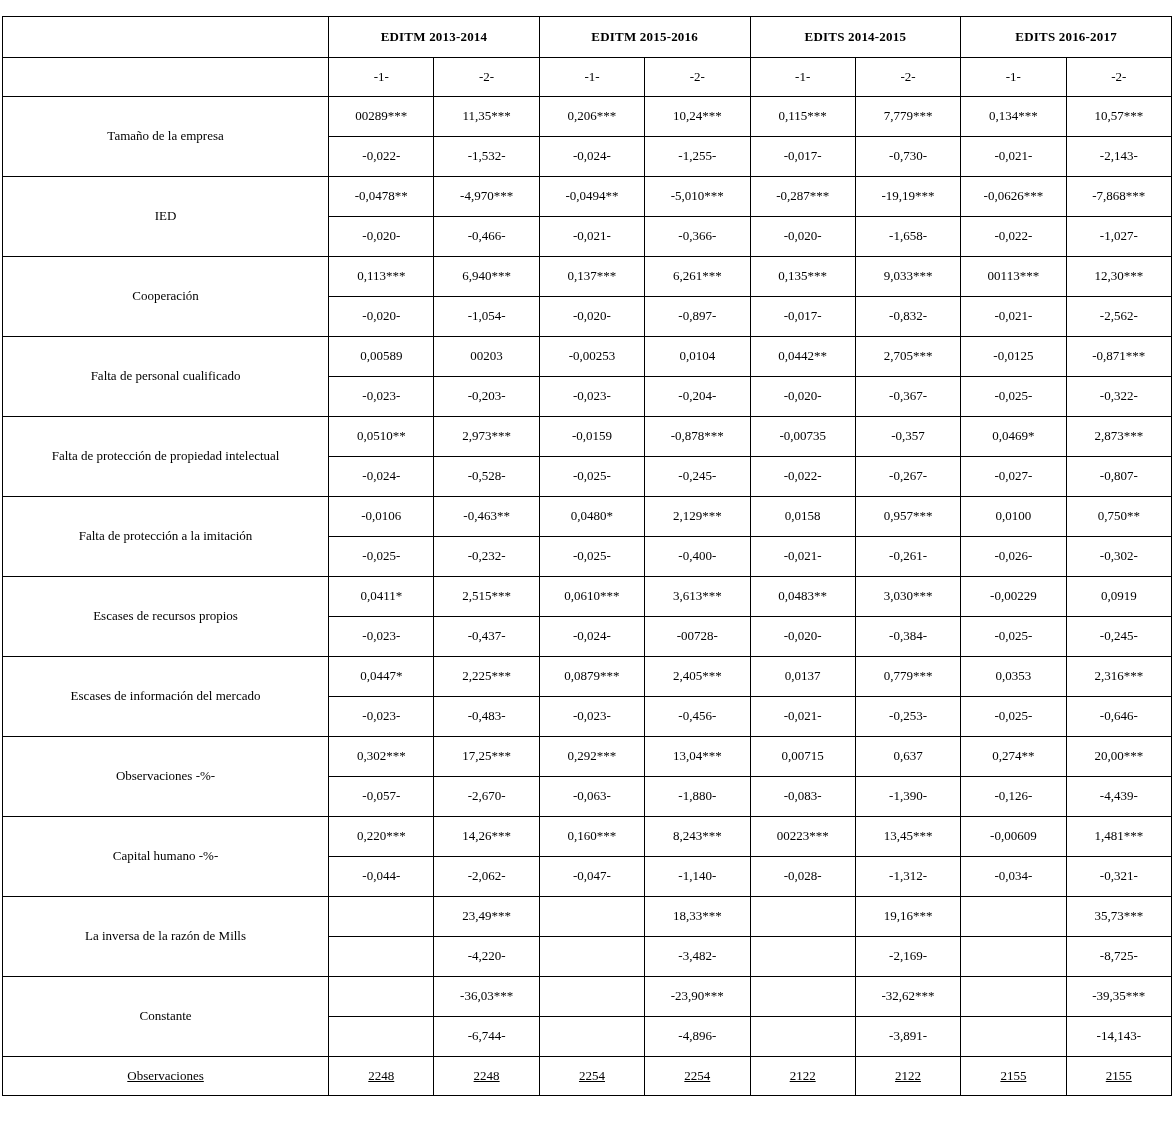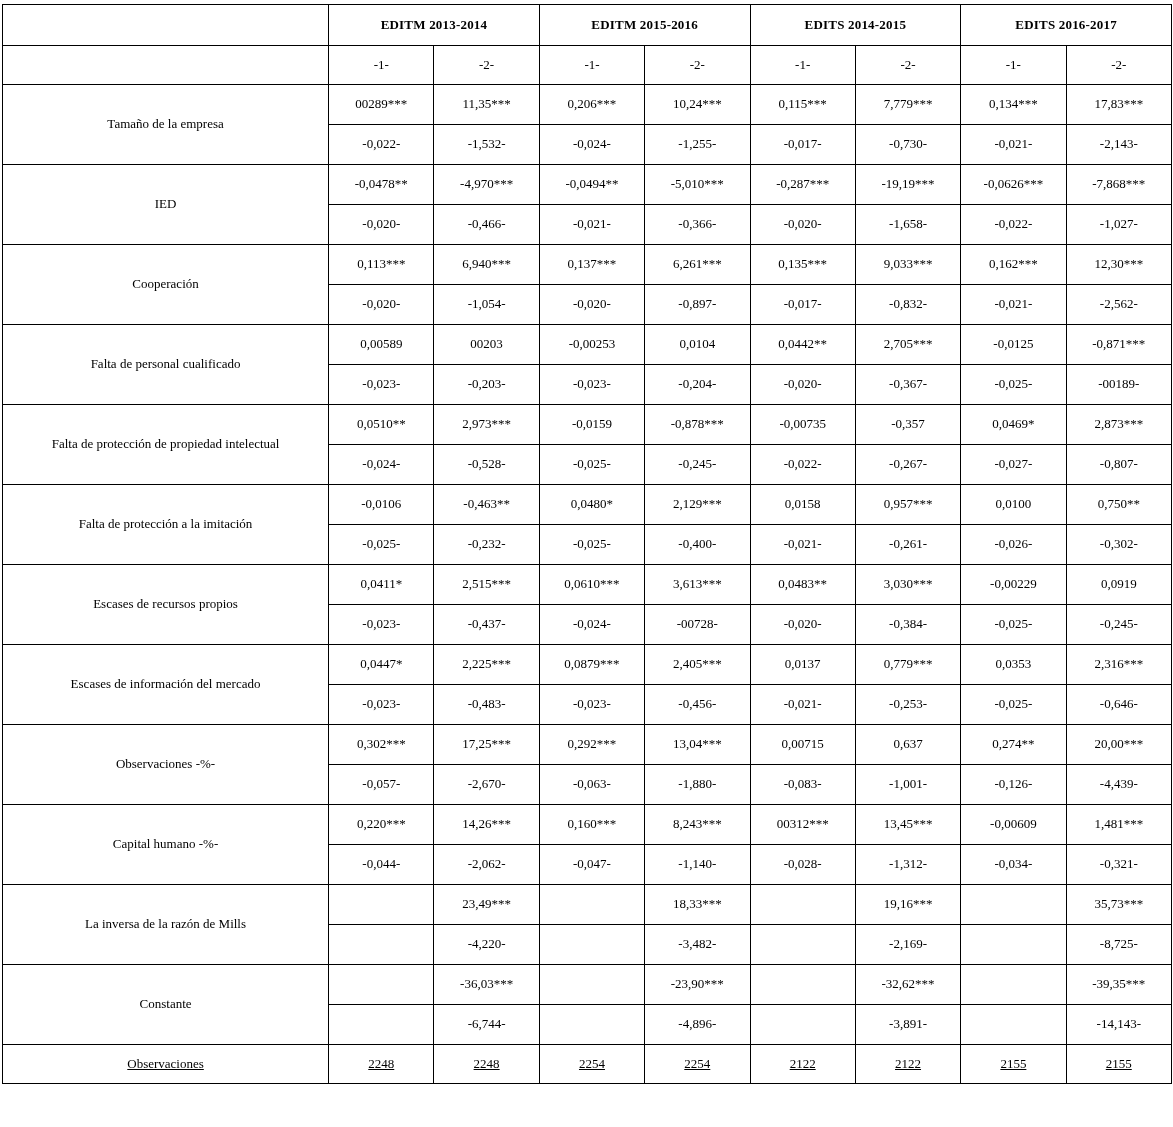--- a/index.html
+++ b/index.html
@@ -16,21 +16,21 @@
   }
   #sheet {
     width: 1173px;
     box-sizing: border-box;
     padding: 0;
   }
   table.reg {
     border-collapse: collapse;
     table-layout: fixed;
     width: 1170px;
-    margin: 4px 0 0 2px;
+    margin: 16px 0 0 2px;
   }
   table.reg td {
     border: 1px solid #000000;
     padding: 0;
     vertical-align: middle;
     text-align: center;
     font-size: 13px;
     line-height: 1.1;
   }
   td.rowlabel {
@@ -109,21 +109,21 @@
         </tr>
         <tr class="coefrow">
           <td class="rowlabel" rowspan="2">Tamaño de la empresa</td>
           <td class="coef">00289***</td>
           <td class="coef">11,35***</td>
           <td class="coef">0,206***</td>
           <td class="coef">10,24***</td>
           <td class="coef">0,115***</td>
           <td class="coef">7,779***</td>
           <td class="coef">0,134***</td>
-          <td class="coef">17,83***</td>
+          <td class="coef">10,57***</td>
         </tr>
         <tr class="serow">
           <td class="se">-0,022-</td>
           <td class="se">-1,532-</td>
           <td class="se">-0,024-</td>
           <td class="se">-1,255-</td>
           <td class="se">-0,017-</td>
           <td class="se">-0,730-</td>
           <td class="se">-0,021-</td>
           <td class="se">-2,143-</td>
@@ -150,21 +150,21 @@
           <td class="se">-1,027-</td>
         </tr>
         <tr class="coefrow">
           <td class="rowlabel" rowspan="2">Cooperación</td>
           <td class="coef">0,113***</td>
           <td class="coef">6,940***</td>
           <td class="coef">0,137***</td>
           <td class="coef">6,261***</td>
           <td class="coef">0,135***</td>
           <td class="coef">9,033***</td>
-          <td class="coef">0,162***</td>
+          <td class="coef">00113***</td>
           <td class="coef">12,30***</td>
         </tr>
         <tr class="serow">
           <td class="se">-0,020-</td>
           <td class="se">-1,054-</td>
           <td class="se">-0,020-</td>
           <td class="se">-0,897-</td>
           <td class="se">-0,017-</td>
           <td class="se">-0,832-</td>
           <td class="se">-0,021-</td>
@@ -182,21 +182,21 @@
           <td class="coef">-0,871***</td>
         </tr>
         <tr class="serow">
           <td class="se">-0,023-</td>
           <td class="se">-0,203-</td>
           <td class="se">-0,023-</td>
           <td class="se">-0,204-</td>
           <td class="se">-0,020-</td>
           <td class="se">-0,367-</td>
           <td class="se">-0,025-</td>
-          <td class="se">-00189-</td>
+          <td class="se">-0,322-</td>
         </tr>
         <tr class="coefrow">
           <td class="rowlabel" rowspan="2">Falta de protección de propiedad intelectual</td>
           <td class="coef">0,0510**</td>
           <td class="coef">2,973***</td>
           <td class="coef">-0,0159</td>
           <td class="coef">-0,878***</td>
           <td class="coef">-0,00735</td>
           <td class="coef">-0,357</td>
           <td class="coef">0,0469*</td>
@@ -285,31 +285,31 @@
           <td class="coef">0,637</td>
           <td class="coef">0,274**</td>
           <td class="coef">20,00***</td>
         </tr>
         <tr class="serow">
           <td class="se">-0,057-</td>
           <td class="se">-2,670-</td>
           <td class="se">-0,063-</td>
           <td class="se">-1,880-</td>
           <td class="se">-0,083-</td>
-          <td class="se">-1,001-</td>
+          <td class="se">-1,390-</td>
           <td class="se">-0,126-</td>
           <td class="se">-4,439-</td>
         </tr>
         <tr class="coefrow">
           <td class="rowlabel" rowspan="2">Capital humano -%-</td>
           <td class="coef">0,220***</td>
           <td class="coef">14,26***</td>
           <td class="coef">0,160***</td>
           <td class="coef">8,243***</td>
-          <td class="coef">00312***</td>
+          <td class="coef">00223***</td>
           <td class="coef">13,45***</td>
           <td class="coef">-0,00609</td>
           <td class="coef">1,481***</td>
         </tr>
         <tr class="serow">
           <td class="se">-0,044-</td>
           <td class="se">-2,062-</td>
           <td class="se">-0,047-</td>
           <td class="se">-1,140-</td>
           <td class="se">-0,028-</td>

